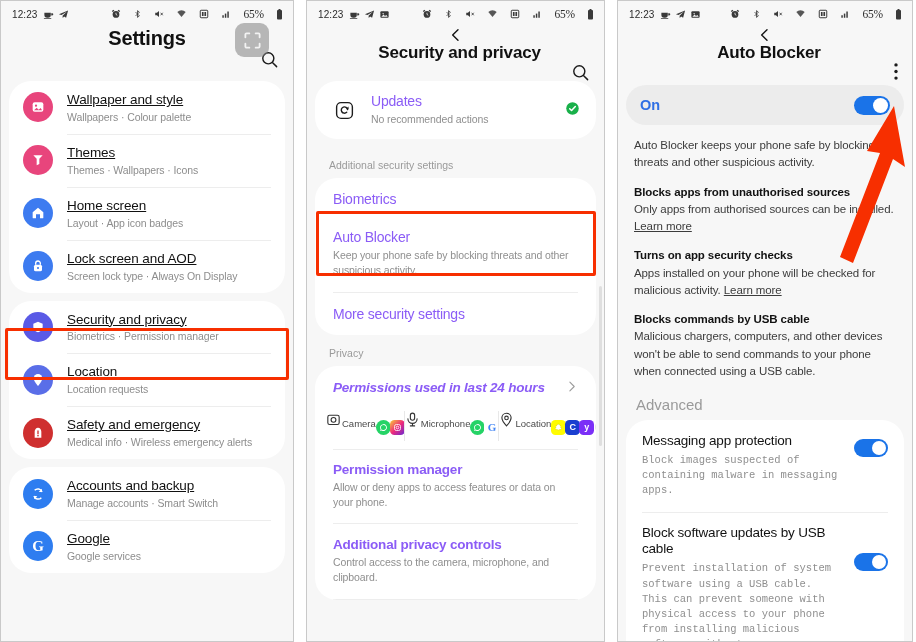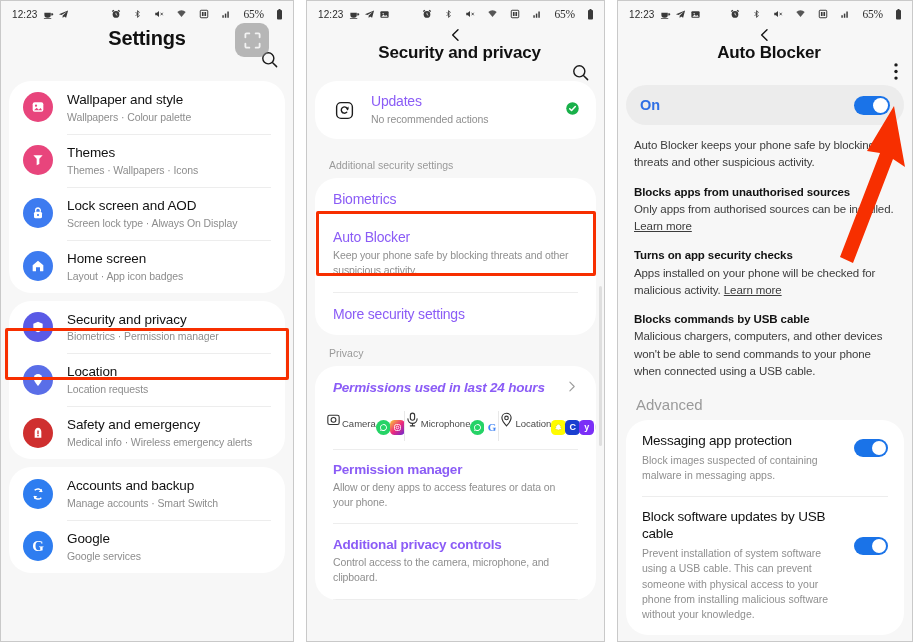--- a/index.html
+++ b/index.html
@@ -61,21 +61,21 @@
   .row { display: flex; align-items: center; padding: 11px 14px; position: relative; }
   .row + .row::before {
     content:""; position: absolute; left: 58px; right: 14px; top: 0; height: 1px; background: #ededed;
   }
   .row-ico {
     width: 30px; height: 30px; border-radius: 50%;
     display: flex; align-items: center; justify-content: center;
     flex: 0 0 30px; margin-right: 14px;
   }
   .row-txt { min-width: 0; }
-  .row-title { font-size: 13.5px; color: #111; font-weight: 400; letter-spacing: -.1px; line-height: 1.25; }
+  .row-title { font-size: 13.5px; color: #111; font-weight: 400; letter-spacing: -.1px; line-height: 1.25; text-decoration: underline; }
   .row-sub { font-size: 10.5px; color: #8d8d8d; margin-top: 2px; letter-spacing: -.1px; }
   .group-label { font-size: 10.5px; color: #9a9a9a; padding: 12px 22px 7px 22px; }
 
   
   .m-row { padding: 13px 18px; position: relative; }
   .m-title { font-size: 14px; color: #8b5cf6; letter-spacing: -.2px; }
   .m-title.b { font-weight: 700; font-size: 13.5px; }
   .m-sub { font-size: 10.5px; color: #8f8f8f; margin-top: 3px; line-height: 1.45; letter-spacing: -.1px; }
   .divider { height: 1px; background: #ededed; margin: 0 18px; }
 
@@ -105,21 +105,21 @@
   .info { padding: 12px 16px 0 16px; }
   .info p { font-size: 11.5px; color: #3c3c3c; line-height: 1.5; letter-spacing: -.1px; }
   .info .h { font-weight: 700; color: #121212; margin-top: 12px; font-size: 11.5px; }
   .lnk { text-decoration: underline; color: #3c3c3c; }
   .adv-label { font-size: 15px; color: #9a9a9a; padding: 16px 18px 7px 18px; }
 
   .tg-row { display: flex; align-items: flex-start; padding: 13px 16px; position: relative; }
   .tg-row + .tg-row::before { content:""; position:absolute; left:16px; right:16px; top:0; height:1px; background:#ededed; }
   .tg-txt { flex: 1; padding-right: 12px; }
   .tg-title { font-size: 13.5px; color: #121212; line-height: 1.25; letter-spacing: -.2px; }
-  .tg-sub { font-size: 10.5px; color: #8f8f8f; margin-top: 3px; line-height: 1.45; }
+  .tg-sub { font-size: 10.5px; color: #8f8f8f; margin-top: 3px; line-height: 1.45; font-family: Liberation Mono, monospace; }
   .tgl-sm { flex: 0 0 34px; width: 34px; height: 18px; border-radius: 9px; background:#1a73e8; position: relative; margin-top: 6px; }
   .tgl-sm::after { content:""; position:absolute; right:2px; top:2px; width:14px; height:14px; border-radius:50%; background:#fff; }
 
   
   .hl { position: absolute; border: 3px solid #f72f00; border-radius: 2px; pointer-events: none; z-index: 40; }
 
   
   .sbar { position: absolute; right: 2px; width: 3px; border-radius: 2px; background: #dfdfdf; z-index: 5; }
 
   
@@ -238,39 +238,39 @@
               </svg>
           </span>
           <span class="row-txt">
             <div class="row-title">Themes</div>
             <div class="row-sub">Themes  ·  Wallpapers  ·  Icons</div>
           </span>
         </div>
         <div class="row">
           <span class="row-ico" style="background:#3d7bf0">
             <svg width="16" height="16" viewBox="0 0 24 24">
+                <path fill="#fff" d="M12 4l8 7v8a1 1 0 0 1-1 1h-4v-6H9v6H5a1 1 0 0 1-1-1v-8z"></path>
+              </svg>
+          </span>
+          <span class="row-txt">
+            <div class="row-title">Home screen</div>
+            <div class="row-sub">Layout  ·  App icon badges</div>
+          </span>
+        </div>
+        <div class="row">
+          <span class="row-ico" style="background:#3d7bf0">
+            <svg width="16" height="16" viewBox="0 0 24 24">
                 <rect x="6" y="10" width="12" height="10" rx="2.5" fill="#fff"></rect>
                 <path d="M8.5 10V8a3.5 3.5 0 0 1 7 0v2" fill="none" stroke="#fff" stroke-width="2"></path>
                 <circle cx="12" cy="15" r="1.6" fill="#3d7bf0"></circle>
               </svg>
           </span>
           <span class="row-txt">
             <div class="row-title">Lock screen and AOD</div>
             <div class="row-sub">Screen lock type  ·  Always On Display</div>
-          </span>
-        </div>
-        <div class="row">
-          <span class="row-ico" style="background:#3d7bf0">
-            <svg width="16" height="16" viewBox="0 0 24 24">
-                <path fill="#fff" d="M12 4l8 7v8a1 1 0 0 1-1 1h-4v-6H9v6H5a1 1 0 0 1-1-1v-8z"></path>
-              </svg>
-          </span>
-          <span class="row-txt">
-            <div class="row-title">Home screen</div>
-            <div class="row-sub">Layout  ·  App icon badges</div>
           </span>
         </div>
       </div>
 
       <div class="card">
         <div class="row">
           <span class="row-ico" style="background:#5a5ae6">
             <svg width="16" height="16" viewBox="0 0 24 24">
                 <path fill="#fff" d="M12 4l7 3v5c0 4-3 7-7 8-4-1-7-4-7-8V7z"></path>
               </svg>

